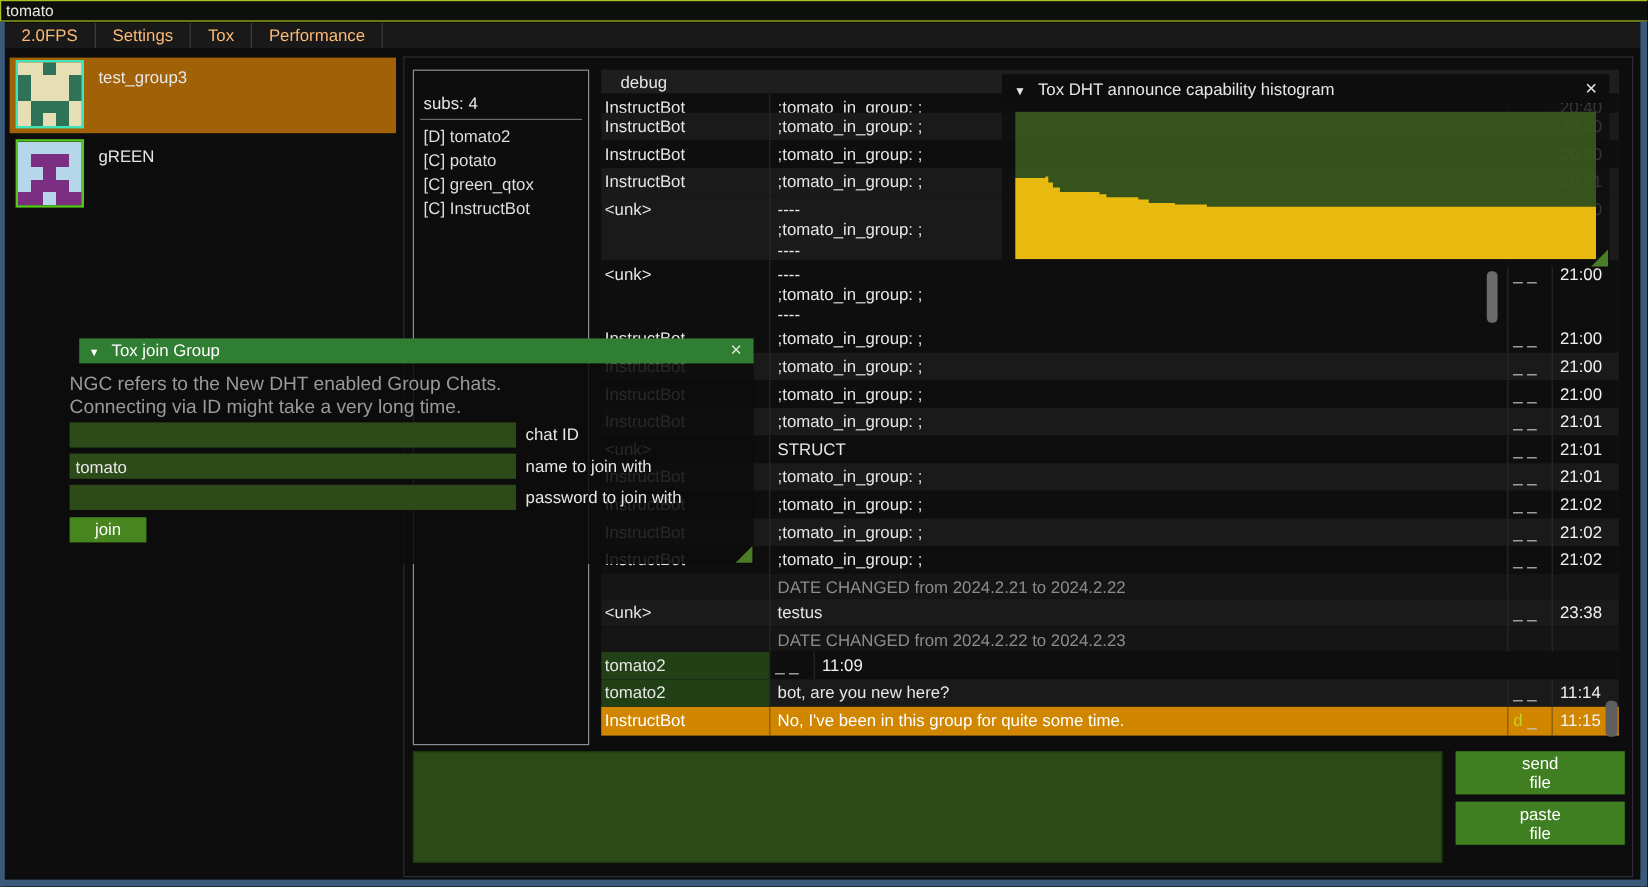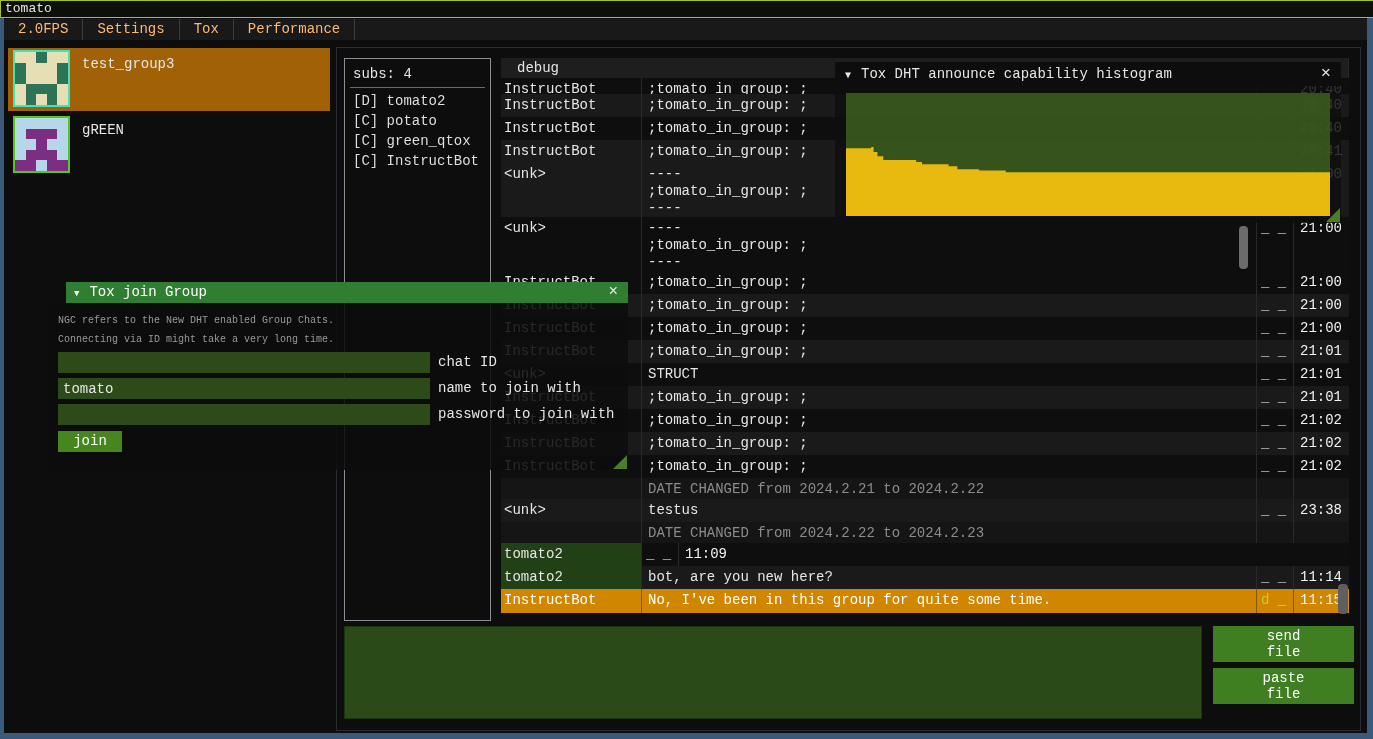--- a/index.html
+++ b/index.html
@@ -1,38 +1,38 @@
 <!DOCTYPE html>
 <html><head>
 <meta charset="utf-8">
 <style>
   html,body{margin:0;padding:0;background:#060606;}
   .screen{position:relative;width:1373px;height:739px;background:#0d0d0d;overflow:hidden;
-          font-family:Liberation Mono, monospace;color:#e6e6e6;font-size:14px;}
+          font-family:Liberation Sans, sans-serif;color:#e6e6e6;font-size:14px;}
   
   .edge{position:absolute;background:#3b5a79;}
   .edge.left{left:0;top:18px;width:4px;bottom:0;}
   .edge.right{right:0;top:18px;width:6px;bottom:0;}
   .edge.bottom{left:0;right:0;bottom:0;height:6px;}
   
   .titlebar{position:absolute;left:0;top:0;width:1371px;height:16px;background:#0c0f0a;
             border:1px solid #a9c023;font-size:13px;line-height:15px;padding-left:4px;box-sizing:content-box;}
   
   .menubar{position:absolute;left:4px;top:19px;width:1363px;height:21px;background:#191919;display:flex;align-items:stretch;}
   .menu-item{padding:0 14px;line-height:21px;border-right:1px solid #3c3c3c;color:#fdba74;}
   
   .sidebar{position:absolute;left:8px;top:48px;width:322px;}
   .group-row{position:relative;height:63px;margin-bottom:3px;display:flex;align-items:flex-start;}
   .group-row.selected{background:#a16207;}
   .group-row svg{margin:2px 0 0 5px;border-style:solid;border-width:2px;background:transparent;display:block;}
   .group-label{margin:8px 0 0 12px;}
   
   .mainpanel{position:absolute;left:336px;top:47px;width:1025px;height:684px;border:1px solid #2c2c34;box-sizing:border-box;}
   .subs{position:absolute;left:7px;top:10px;width:147px;height:563px;border:1px solid #8d8d95;box-sizing:border-box;}
-  .subs-header{padding:7px 0 0 8px;}
+  .subs-header{padding:7px 0 0 8px;margin-top:12px;}
   .subs-sep{height:1px;background:#6a6a6a;margin:5px 5px 3px 5px;}
   .sub-item{padding-left:8px;line-height:20px;color:#dedede;white-space:nowrap;}
   
   .chat{position:absolute;left:164px;top:10px;width:848px;height:556px;box-sizing:border-box;border-right:1px solid #26262c;}
   .chat-header{position:absolute;left:0;top:0;right:0;height:20px;background:#1e1e1e;line-height:20px;padding-left:16px;box-sizing:border-box;}
   .chat-rows{position:absolute;left:0;top:20px;width:848px;}
   .crow{display:flex;height:23px;background:#0e0e0e;overflow:hidden;box-sizing:border-box;}
   .crow.alt{background:#1a1a1a;}
   .crow.cut{height:16px;}
   .crow.multi{height:54px;}
@@ -64,21 +64,21 @@
   .hwin-body{position:absolute;left:0;top:24px;right:0;bottom:0;background:rgba(14,14,14,0.84);}
   .hplot{position:absolute;left:11px;top:7px;width:484px;height:123px;display:block;}
   .xbtn{position:absolute;right:10px;top:0;font-size:17px;color:#e8e8e8;line-height:24px;cursor:pointer;}
   .grip{position:absolute;right:1px;bottom:1px;width:0;height:0;border-left:14px solid transparent;border-bottom:14px solid #4a7d26;}
   
   .jdlg{position:absolute;left:50px;top:282px;width:578px;height:188px;z-index:6;}
   .jdlg-title{position:absolute;left:16px;top:0;right:0;height:21px;background:#2f7e31;line-height:21px;color:#fff;}
   .jdlg-title .tri{font-size:9px;margin:0 10px 0 8px;}
   .jdlg-title .xbtn{line-height:21px;font-size:16px;}
   .jdlg-body{position:absolute;left:0;top:21px;right:0;bottom:0;background:rgba(13,13,13,0.88);}
-  .info-line{position:absolute;left:8px;color:#999999;font-size:10px;line-height:19px;white-space:nowrap;}
+  .info-line{position:absolute;left:8px;color:#999999;font-size:16px;line-height:19px;white-space:nowrap;}
   .fieldrow{position:absolute;left:8px;right:8px;height:21px;}
   .dlg-input{position:absolute;left:0;top:0;width:372px;height:21px;background:#2d4b19;border:none;box-sizing:border-box;
              color:#e8e8e8;font-family:inherit;font-size:14px;padding:0 0 0 5px;outline:none;}
   .dlg-label{position:absolute;left:380px;line-height:21px;white-space:nowrap;}
   .join-btn{position:absolute;left:8px;top:128px;width:64px;height:21px;background:#47851e;color:#fff;
             text-align:center;line-height:21px;cursor:pointer;}
 </style>
 </head>
 <body>
 

